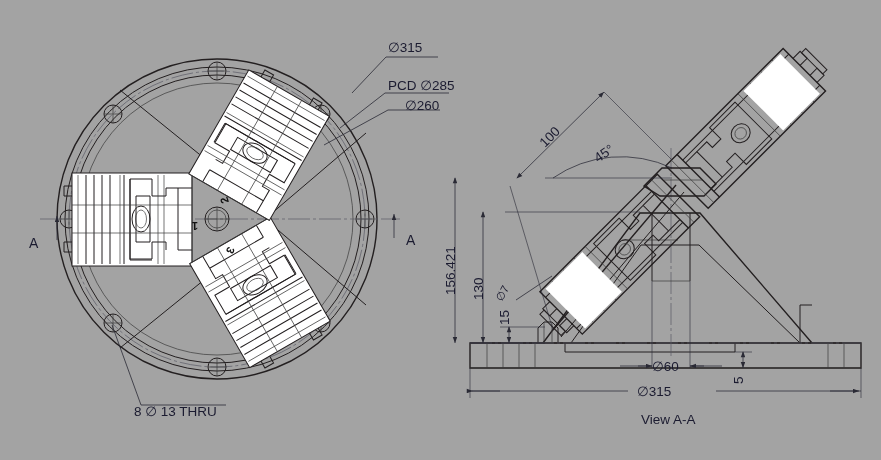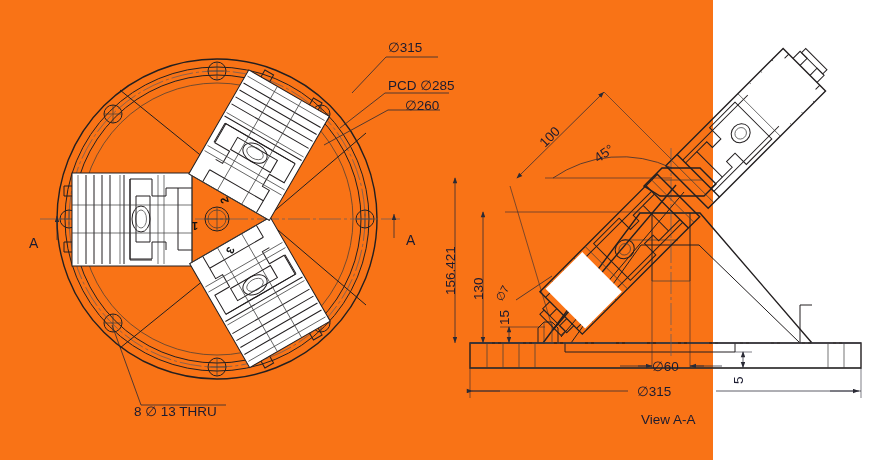--- a/index.html
+++ b/index.html
@@ -10,23 +10,23 @@
   }
   body {
     width: 881px;
     height: 460px;
     overflow: hidden;
     font-family: "Liberation Sans", sans-serif;
     color: #1a1a2e;
   }
   #sheet {
     position: relative;
-    width: 713px;
+    width: 881px;
     height: 460px;
-    background: #f97316;
+    background: #a3a3a3;
   }
   svg.draw {
     position: absolute;
     left: 0;
     top: 0;
     width: 881px;
     height: 460px;
   }
   .ln      { fill: none; stroke: #231f20; stroke-width: 1; }
   .ln-th   { fill: none; stroke: #231f20; stroke-width: 1.4; }

